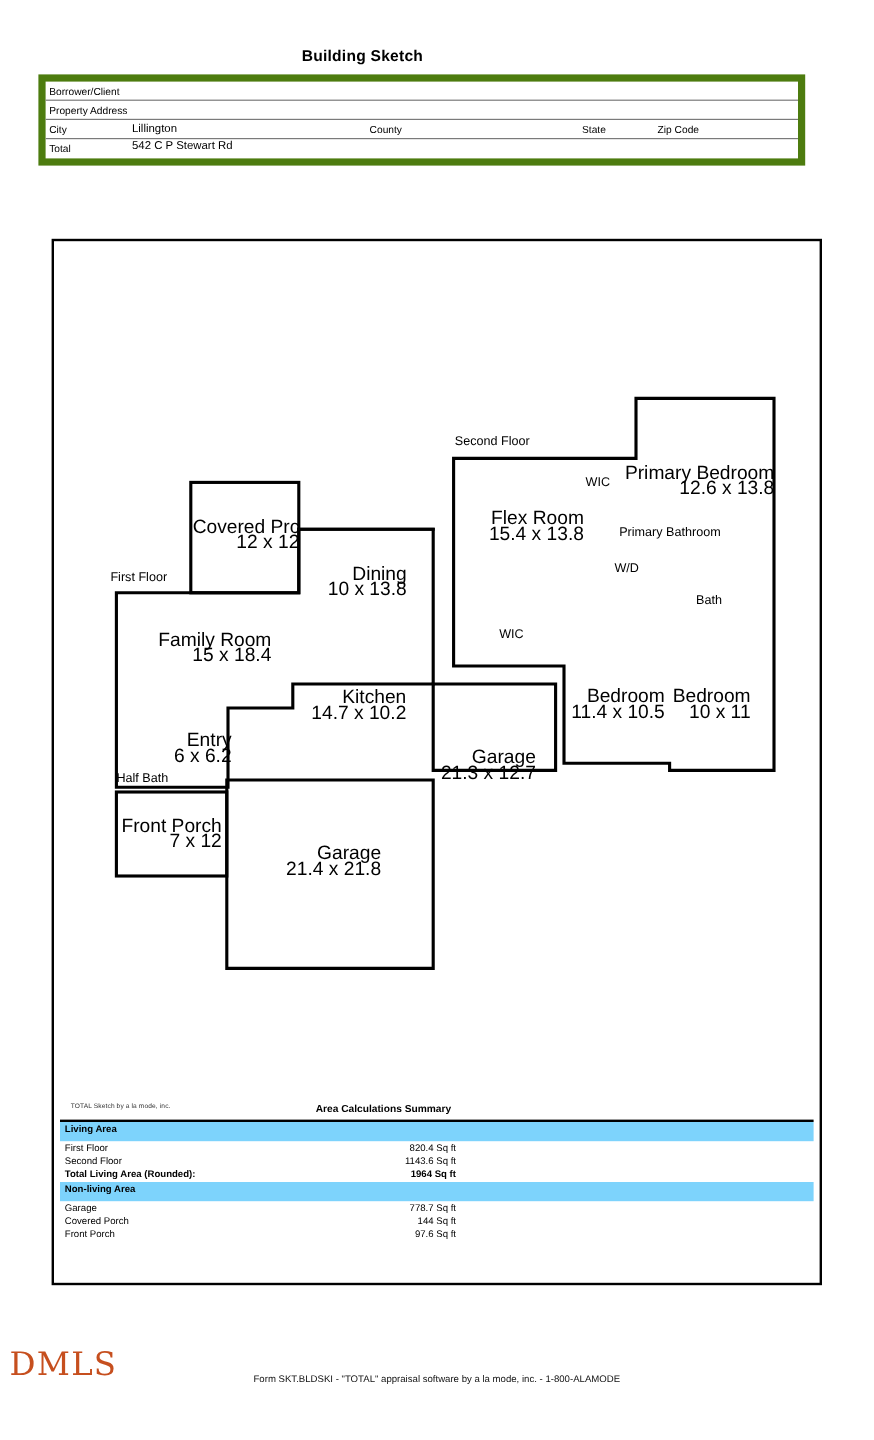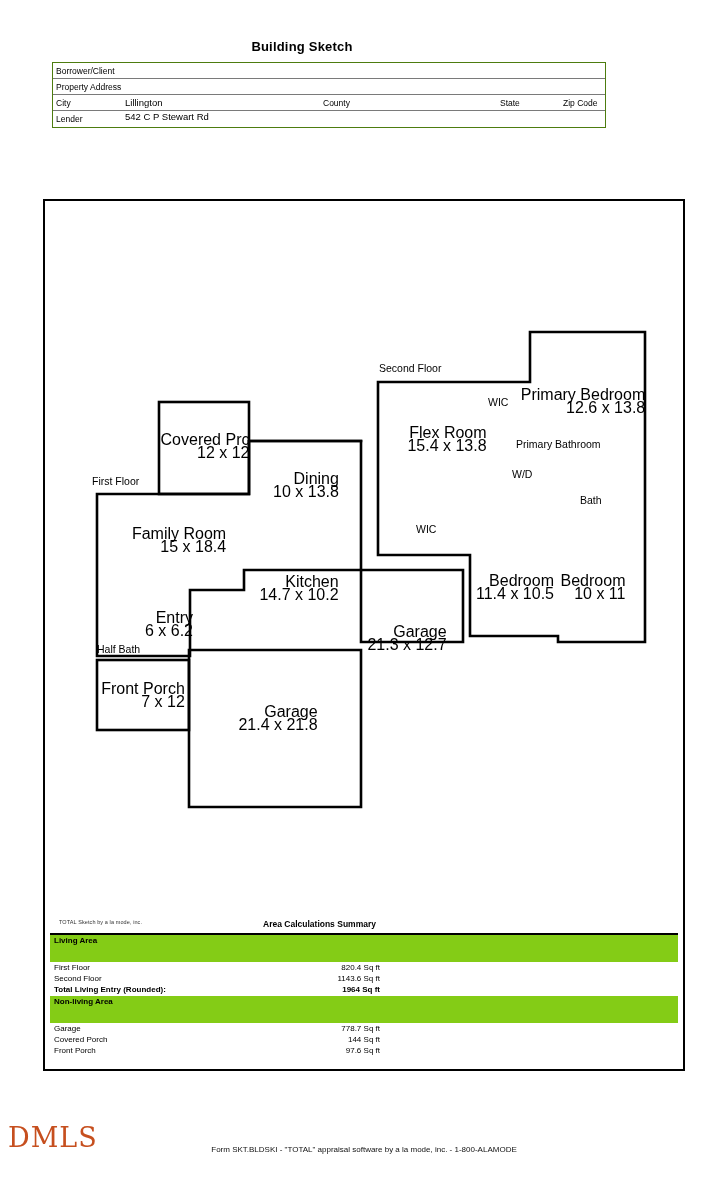--- a/index.html
+++ b/index.html
@@ -21,23 +21,23 @@
     left: 0; top: 39px; width: 604px;
     text-align: center;
     font-size: 13px;
     font-weight: bold;
     letter-spacing: 0.2px;
   }
 
   
   .info-table {
     position: absolute;
-    left: 52px; top: 62px;
-    width: 554px;
-    border: 1px solid #4d7c0f;
+    left: 32px; top: 62px;
+    width: 639px;
+    border: 6px solid #4d7c0f;
     border-collapse: collapse;
   }
   .info-table .row {
     position: relative;
     height: 16px;
     border-bottom: 1px solid #7a7a7a;
   }
   .info-table .row:last-child { border-bottom: none; }
   .lbl {
     position: absolute;
@@ -116,22 +116,22 @@
     left: 5px; top: 14px;
     width: 628px;
     border-top: 2px solid #000;
   }
   .calc-row {
     position: relative;
     height: 11.2px;
     width: 100%;
   }
   .calc-row.section {
-    background: #84cc16;
-    height: 27px;
+    background: #7dd3fc;
+    height: 16px;
   }
   .calc-row .cname {
     position: absolute;
     left: 4px; top: 0px;
     font-size: 8px;
     line-height: 11.2px;
     white-space: nowrap;
   }
   .calc-row .cval {
     position: absolute;
@@ -180,21 +180,21 @@
     <span class="val" style="left:72px;margin-top:30px;">542 C P Stewart Rd</span>
   </div>
   <div class="row">
     <span class="lbl">City</span>
     <span class="val" style="left:72px;">Lillington</span>
     <span class="lbl-county">County</span>
     <span class="lbl-state">State</span>
     <span class="lbl-zip">Zip Code</span>
   </div>
   <div class="row">
-    <span class="lbl">Lender</span>
+    <span class="lbl">Total</span>
     <span class="val" style="left:72px;"></span>
   </div>
 </div>
 
 <div class="sketch-frame">
   <div class="sketch-canvas">
 
     <svg width="638" height="868" viewBox="0 0 638 868">
       <g fill="none" stroke="#000" stroke-width="2.6" stroke-linejoin="miter" stroke-linecap="square">
 
@@ -335,21 +335,21 @@
           <span class="cname">First Floor</span>
           <span class="cval">820.4 Sq ft</span>
         </div>
 
         <div class="calc-row">
           <span class="cname">Second Floor</span>
           <span class="cval">1143.6 Sq ft</span>
         </div>
 
         <div class="calc-row bold">
-          <span class="cname">Total Living Entry (Rounded):</span>
+          <span class="cname">Total Living Area (Rounded):</span>
           <span class="cval">1964 Sq ft</span>
         </div>
 
         <div class="calc-row section">
           <span class="cname">Non-living Area</span>
         </div>
 
         <div class="calc-row">
           <span class="cname">Garage</span>
           <span class="cval">778.7 Sq ft</span>

